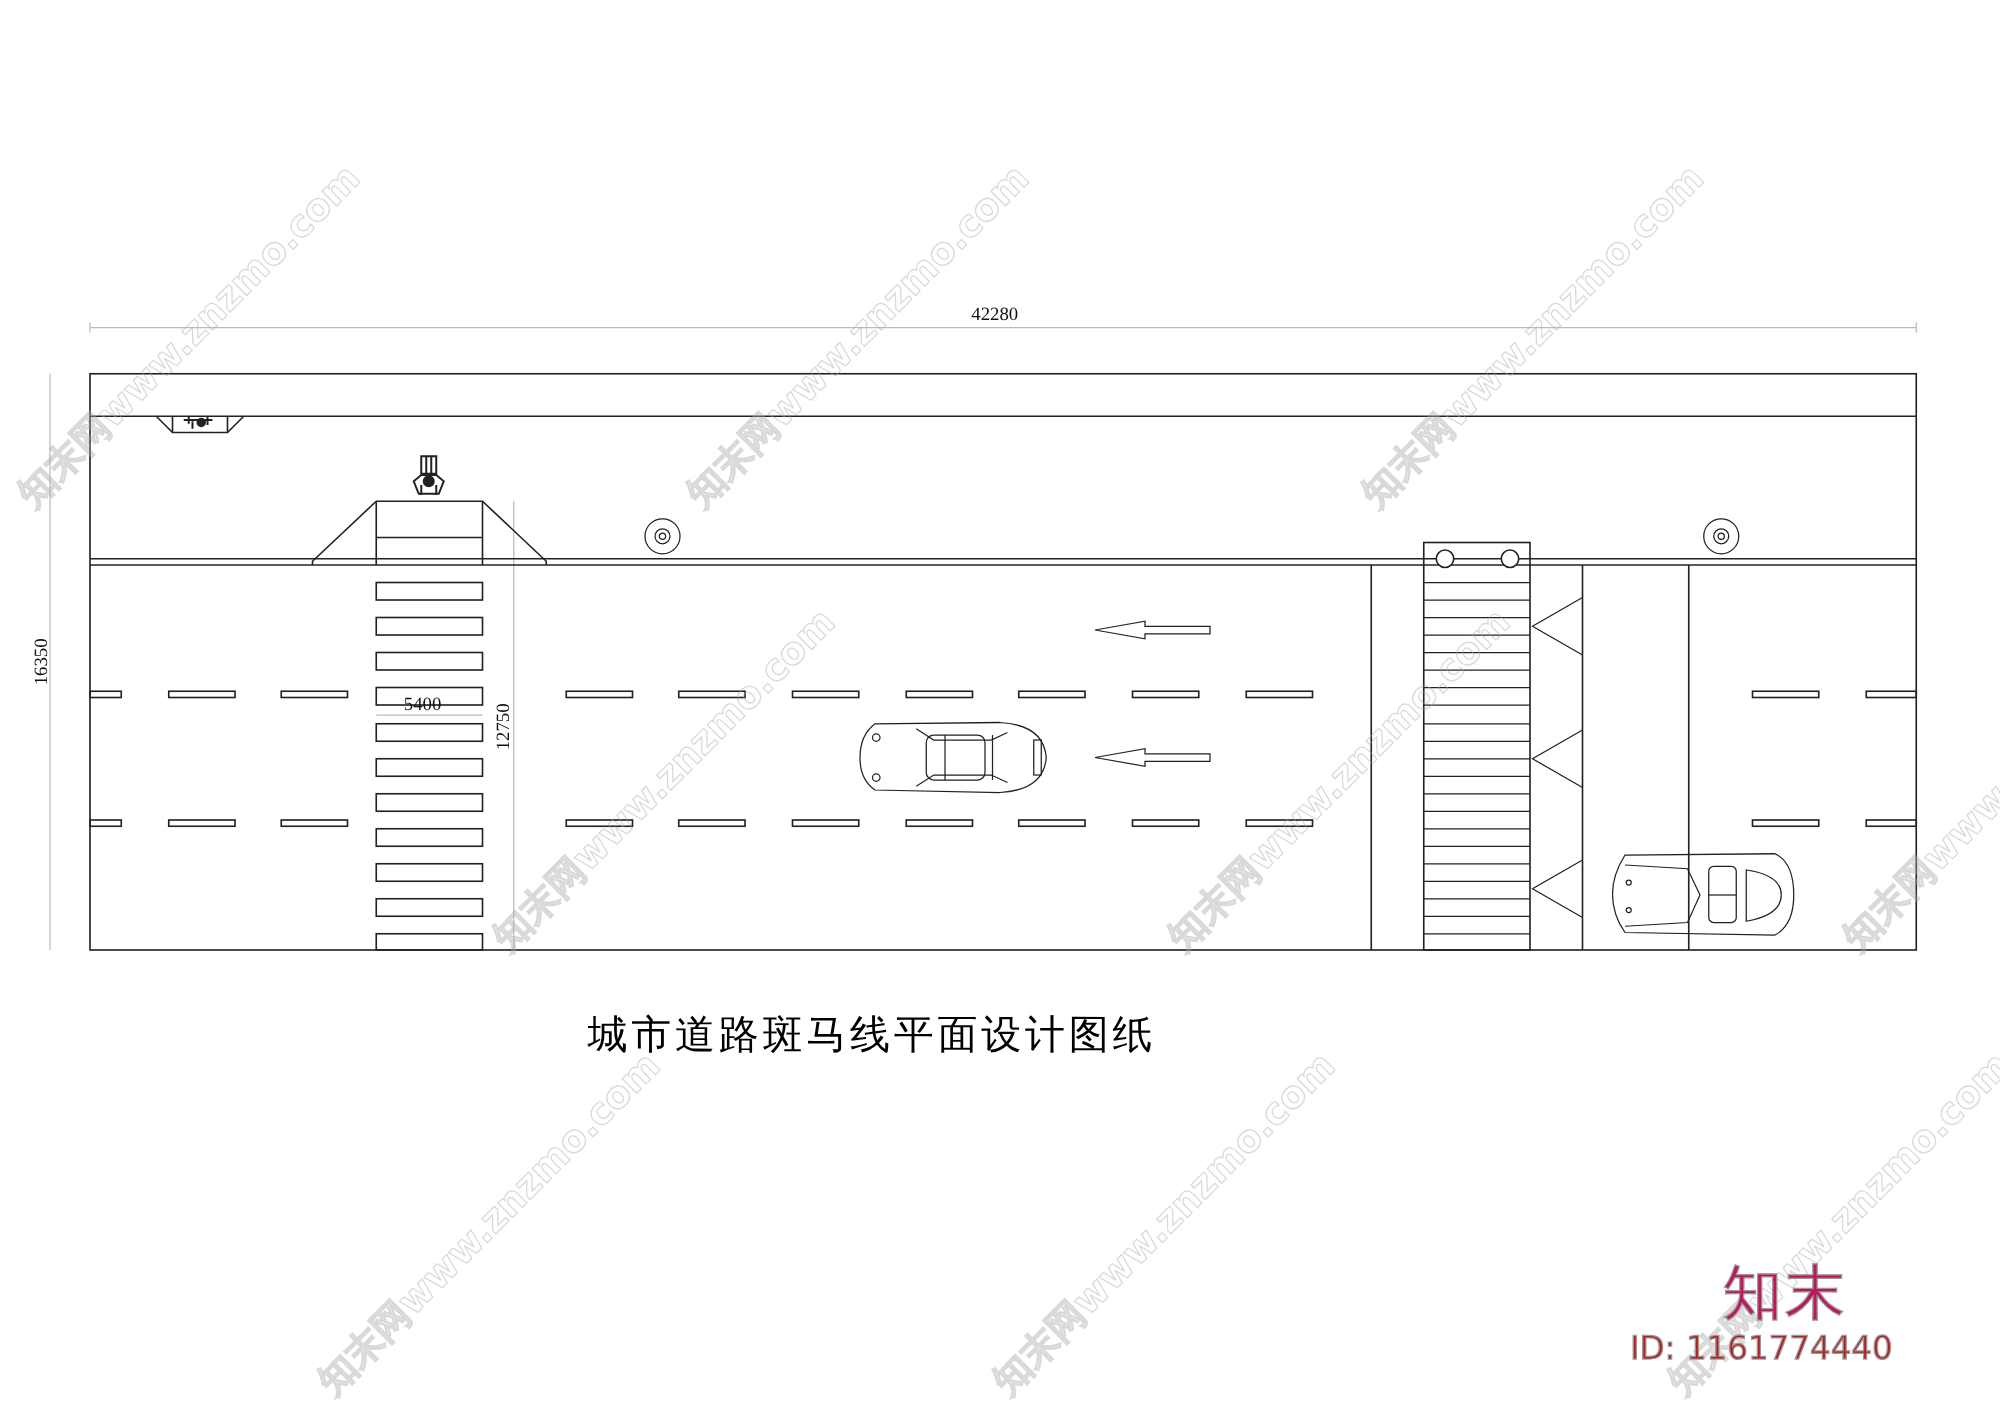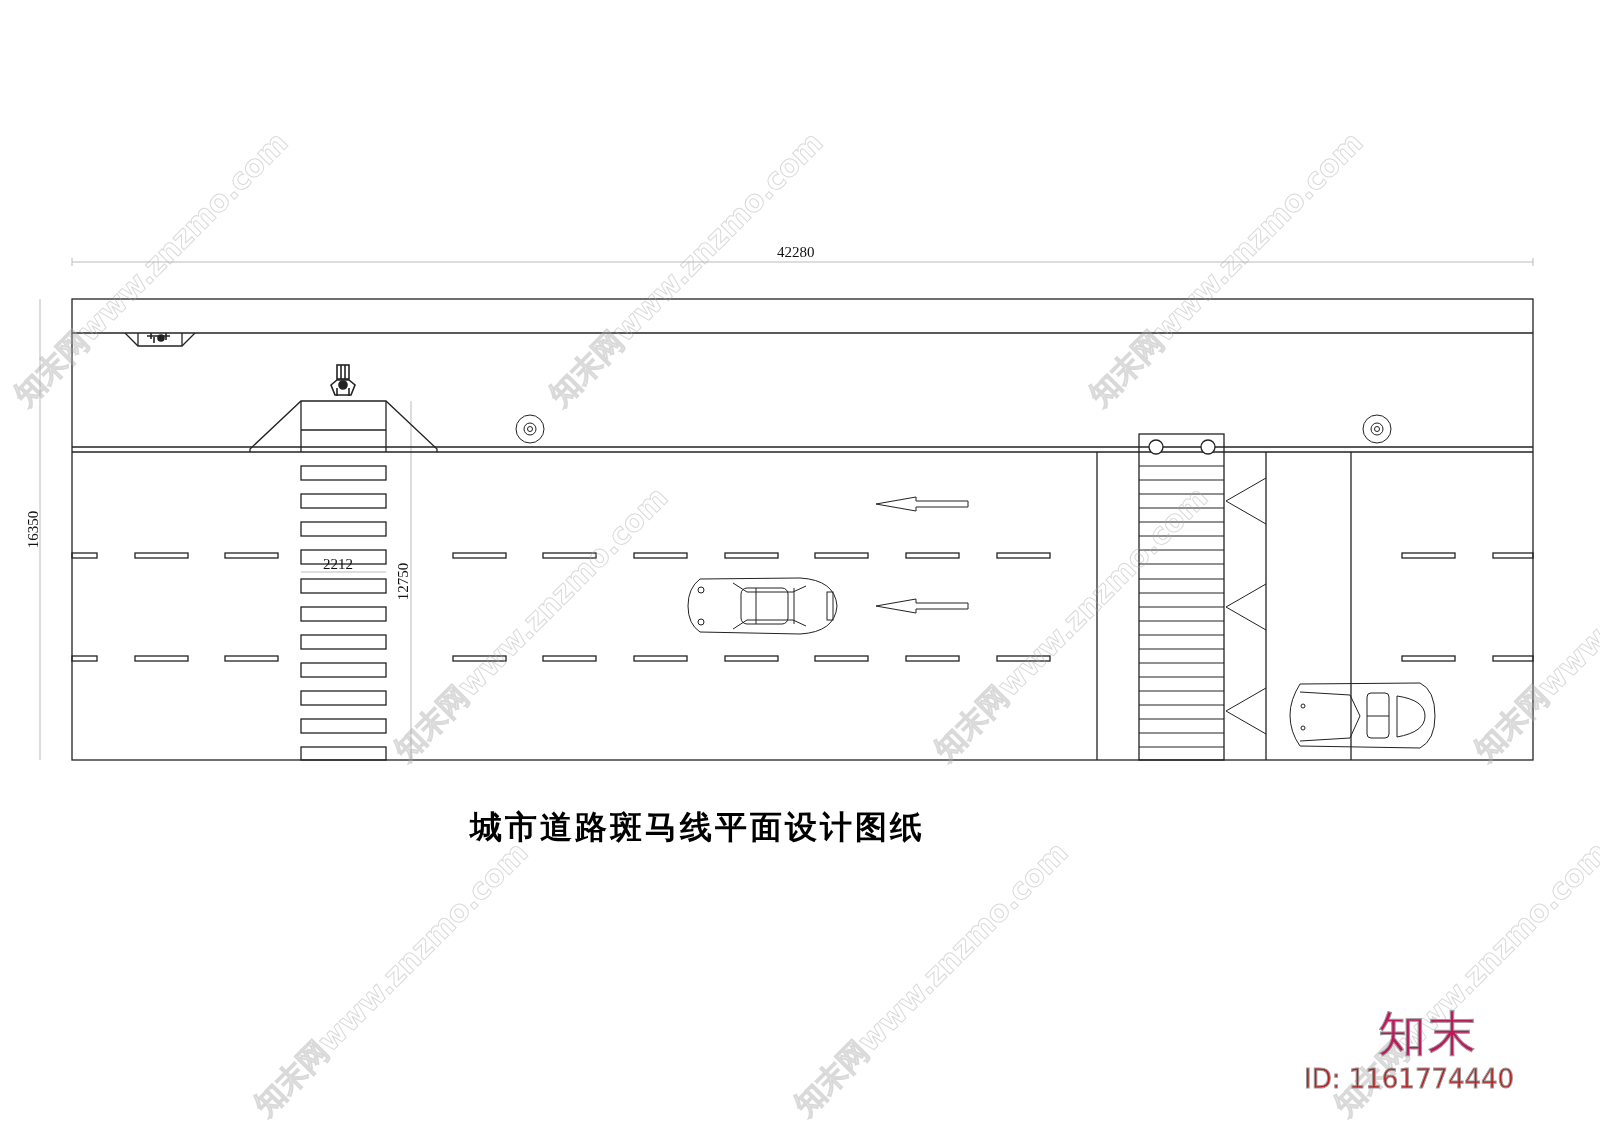--- a/index.html
+++ b/index.html
@@ -1,20 +1,20 @@
 <!DOCTYPE html>
 <html><head>
 <meta charset="utf-8">
 <style>
   html, body { margin: 0; padding: 0; background: #ffffff; }
   body { width: 1600px; height: 1131px; position: relative; overflow: hidden; font-family: "DejaVu Serif", serif; }
   #canvas { position: absolute; left: 0; top: 0; width: 1600px; height: 1131px; }
   .lbl { position: absolute; font-family: "Liberation Serif", "DejaVu Serif", serif; color: #111; font-size: 15px; white-space: nowrap; }
   .vert { transform: rotate(-90deg); transform-origin: center center; }
-  .title { position: absolute; left: 470px; top: 806px; font-size: 32px; letter-spacing: 3px; font-family: "DejaVu Serif", serif; color: #000; font-weight: bold; }
+  .title { position: absolute; left: 470px; top: 806px; font-size: 32px; letter-spacing: 3px; font-family: "DejaVu Serif", serif; color: #000; font-weight: normal; }
   .wm-logo { position: absolute; left: 1378px; top: 1002px; font-size: 48px; font-family: "DejaVu Sans", sans-serif; color: #be185d; -webkit-text-stroke: 1px #9a9a9a; letter-spacing: 2px; text-align: right; }
   .wm-id { position: absolute; left: 1304px; top: 1064px; font-size: 26px; font-family: "DejaVu Sans", sans-serif; color: #b91c1c; -webkit-text-stroke: 1px #9a9a9a; }
   .wm { position: absolute; font-family: "DejaVu Sans", sans-serif; font-size: 30px; font-weight: bold; color: rgba(255,255,255,0); -webkit-text-stroke: 1px rgba(170,170,170,0.45); transform: rotate(-45deg); transform-origin: left center; white-space: nowrap; pointer-events: none; }
 </style>
 </head>
 <body>
 
 <svg id="canvas" viewBox="0 0 1600 1131" xmlns="http://www.w3.org/2000/svg">
   <g fill="none" stroke="#222" stroke-width="1.3">
 
@@ -195,21 +195,21 @@
     <g stroke-width="1.6">
       <path d="M151,333 L151,339 M147,336 L170,336 M166,333 L166,340"></path>
       <circle cx="161" cy="338" r="3" fill="#222"></circle>
       <line x1="154" y1="337" x2="154" y2="343"></line>
     </g>
   </g>
 </svg>
 
 <div class="lbl" style="left:777px; top:244px; font-size:15px;">42280</div>
 <div class="lbl vert" style="left:15px; top:521px; font-size:15px;">16350</div>
-<div class="lbl" style="left:323px; top:556px; font-size:15px;">2212</div>
+<div class="lbl" style="left:323px; top:556px; font-size:15px;">5400</div>
 <div class="lbl vert" style="left:385px; top:573px; font-size:15px;">12750</div>
 
 <div class="title">城市道路斑马线平面设计图纸</div>
 
 <div class="wm" style="left:20px; top:380px;">知末网www.znzmo.com</div>
 <div class="wm" style="left:555px; top:380px;">知末网www.znzmo.com</div>
 <div class="wm" style="left:1095px; top:380px;">知末网www.znzmo.com</div>
 <div class="wm" style="left:400px; top:735px;">知末网www.znzmo.com</div>
 <div class="wm" style="left:940px; top:735px;">知末网www.znzmo.com</div>
 <div class="wm" style="left:1480px; top:735px;">知末网www.znzmo.com</div>

